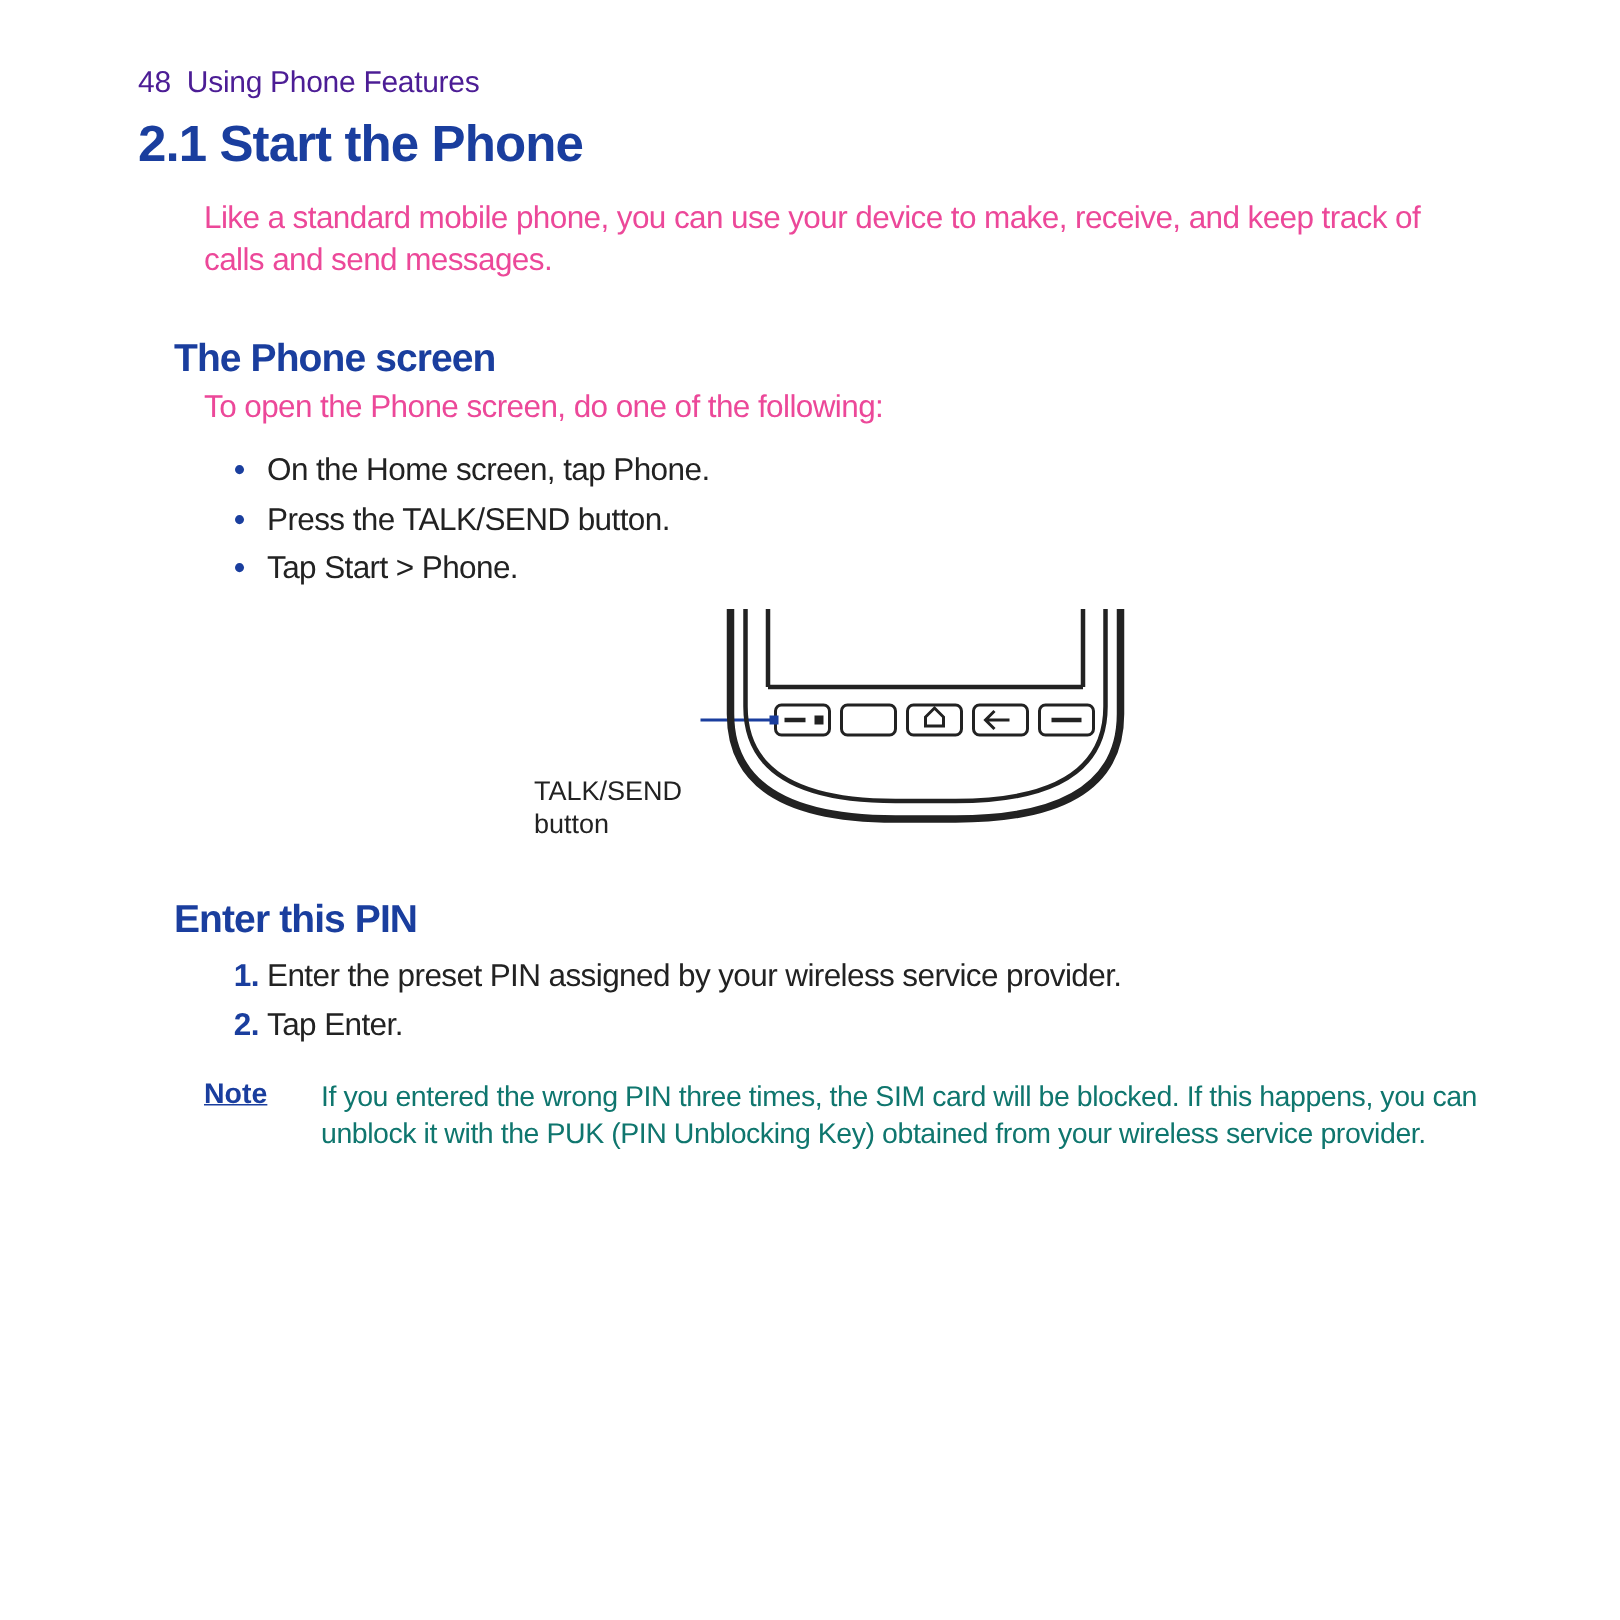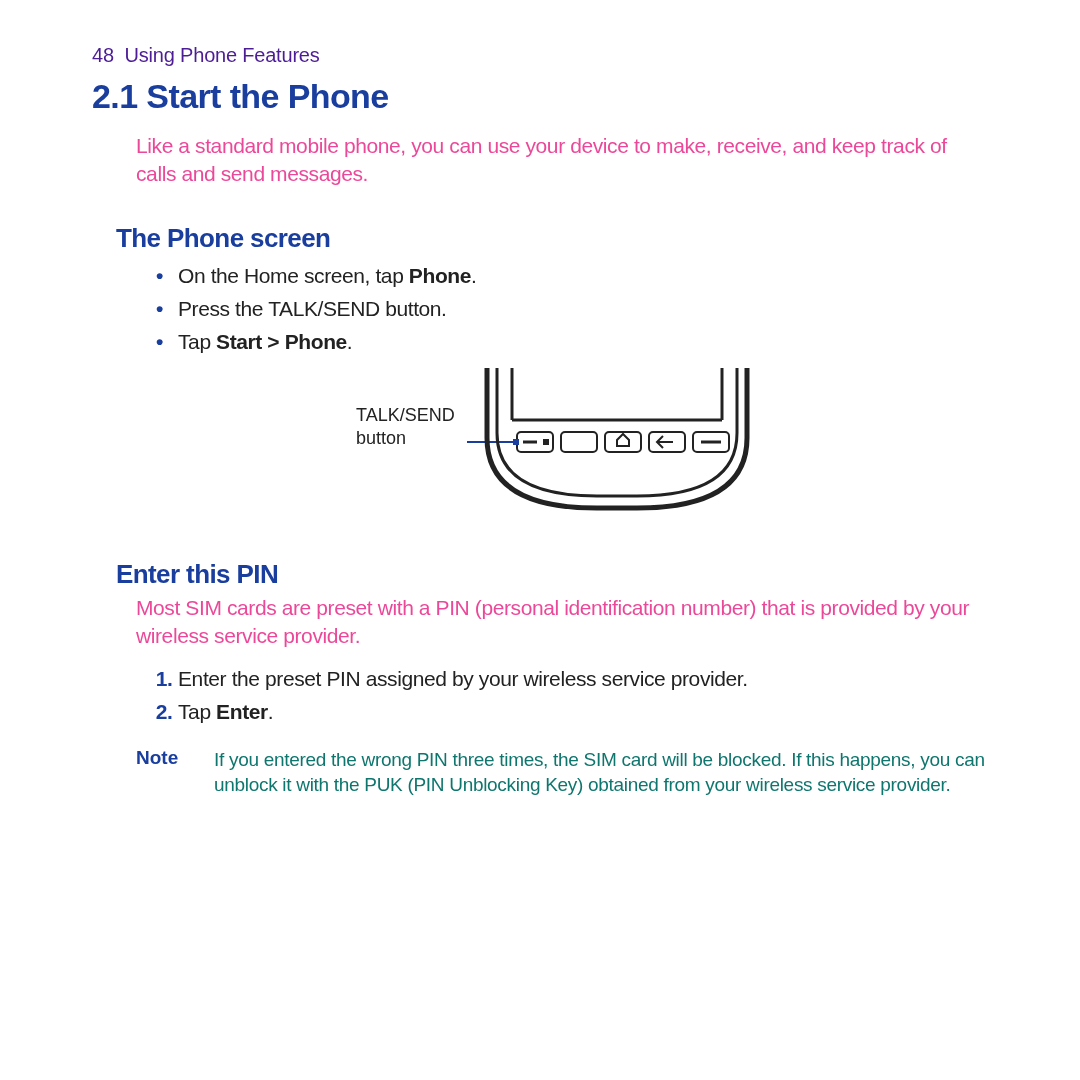--- a/index.html
+++ b/index.html
@@ -66,27 +66,27 @@
   }
   ol.steps li {
     font-size: 21px;
     line-height: 1.6;
     letter-spacing: -0.4px;
   }
   ol.steps li::marker {
     color: #1a3e9e;
     font-weight: 700;
   }
-  .b { font-weight: 700; }
+  .b { font-weight: 400; }
 
   
   .illus-wrap {
     margin: 6px 0 4px 44px;
     display: flex;
-    align-items: flex-start;
+    align-items: flex-end;
     justify-content: flex-start;
   }
   .illus-caption {
     font-size: 18px;
     line-height: 1.25;
     color: #222;
     margin-right: 12px;
     white-space: pre-line;
     text-align: left;
     padding-top: 36px;
@@ -96,20 +96,21 @@
   
   .note-row {
     display: flex;
     margin: 18px 0 0 44px;
   }
   .note-label {
     flex: 0 0 78px;
     color: #1a3e9e;
     font-weight: 700;
     font-size: 19px;
+    text-decoration: underline;
   }
   .note-text {
     flex: 1;
     color: #0f766e;
     font-size: 19px;
     line-height: 1.32;
     letter-spacing: -0.3px;
   }
 </style>
 </head>
@@ -121,20 +122,21 @@
     <span>48</span>&nbsp;&nbsp;<span>Using Phone Features</span>
   </div>
 
   <h1 class="h1">
     <span>2.1</span>&nbsp;<span>Start the Phone</span>
   </h1>
 
   <p class="body-text">Like a standard mobile phone, you can use your device to make, receive, and keep track of calls and send messages.</p>
 
   <h2 class="h2">The Phone screen</h2>
+  <p class="body-text">To open the Phone screen, do one of the following:</p>
 
   <ul class="bullets">
     <li>
       <span>On the Home screen, tap </span><span class="b">Phone</span><span>.</span>
     </li>
     <li>
       <span>Press the TALK/SEND button.</span>
     </li>
     <li>
       <span>Tap </span><span class="b">Start &gt; Phone</span><span>.</span>
@@ -174,21 +176,20 @@
 
         <rect x="226" y="64" width="36" height="20" rx="4" fill="none" stroke="#222" stroke-width="2"></rect>
         <line x1="234" y1="74" x2="254" y2="74" stroke="#222" stroke-width="3"></line>
       </g>
 
       <rect x="46" y="71" width="6" height="6" fill="#1a3e9e"></rect>
     </svg>
   </div>
 
   <h2 class="h2">Enter this PIN</h2>
-  <p class="body-text">Most SIM cards are preset with a PIN (personal identification number) that is provided by your wireless service provider.</p>
 
   <ol class="steps">
     <li>
       <span>Enter the preset PIN assigned by your wireless service provider.</span>
     </li>
     <li>
       <span>Tap </span><span class="b">Enter</span><span>.</span>
     </li>
   </ol>
 

